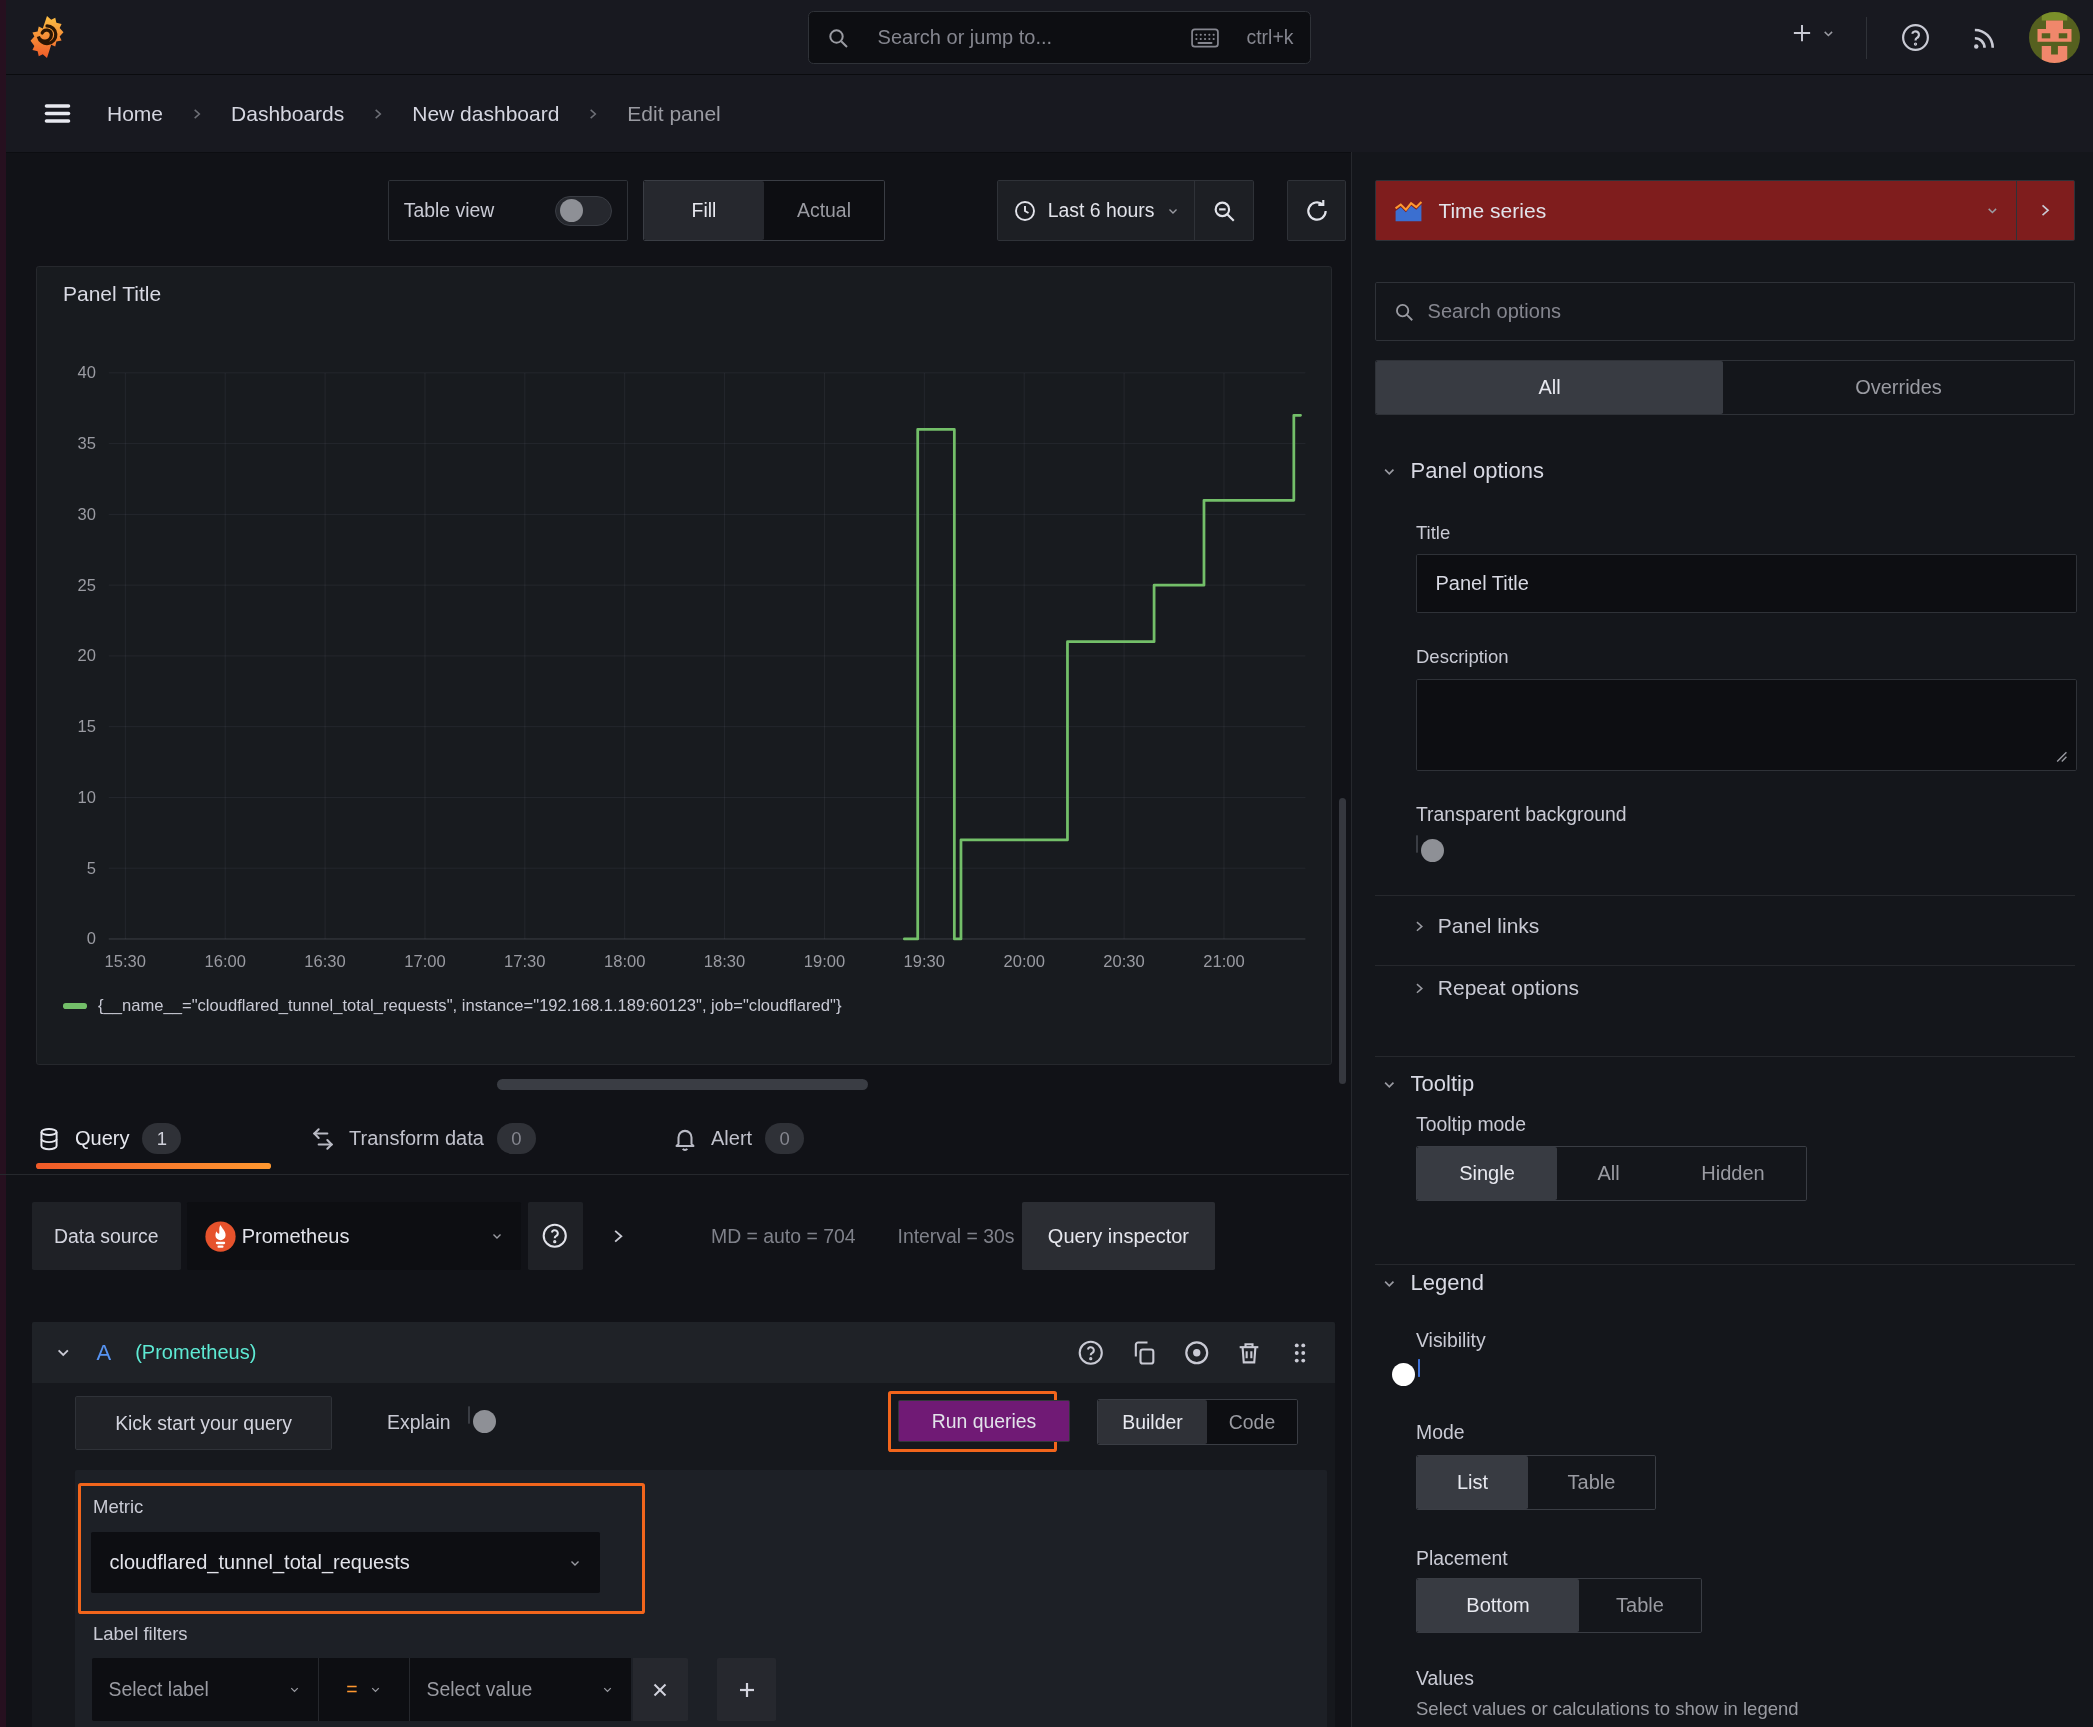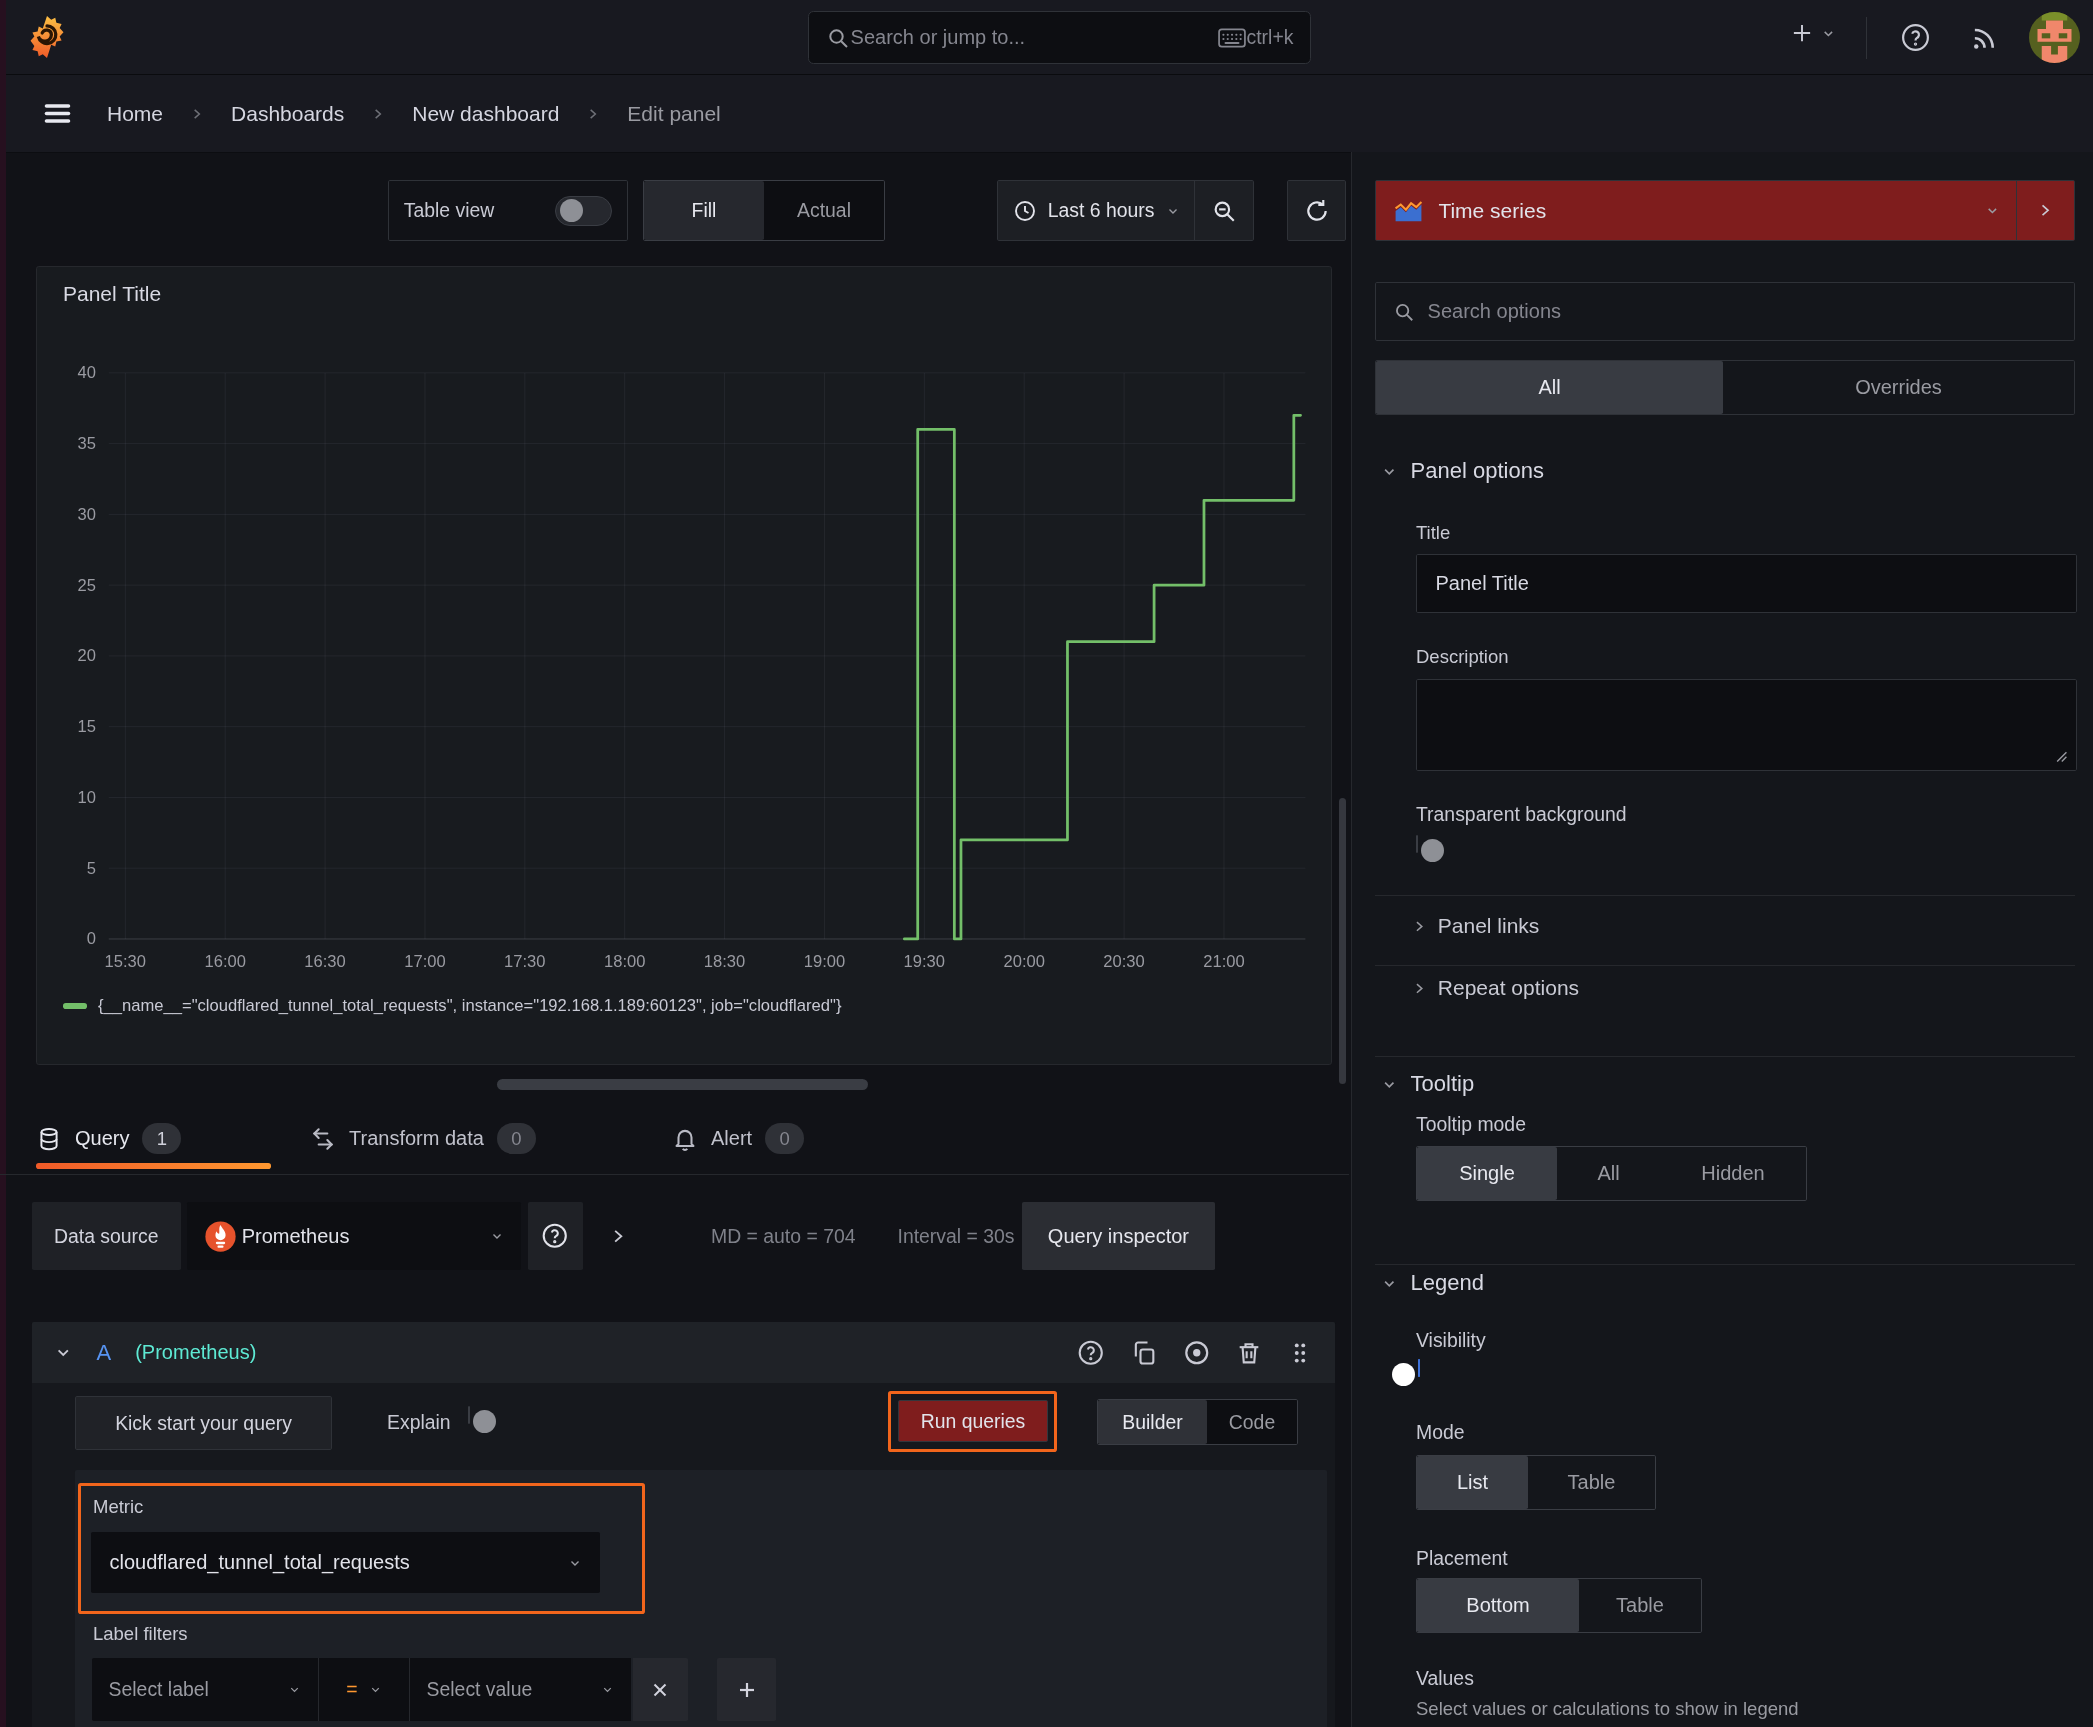--- a/index.html
+++ b/index.html
@@ -47,21 +47,21 @@
           <linearGradient id="g1" x1="0" y1="0" x2="0" y2="1">
             <stop offset="0" stop-color="#fcc044"></stop>
             <stop offset="1" stop-color="#f05a28"></stop>
           </linearGradient>
         </defs>
       <path fill="url(#g1)" d="M12 1l2.2 2 2.1-1 .6 2.6 2.7.6-1 2.1 2 2.2-2 2.2 1 2.1-2.7.6-.6 2.6-2.1-1L12 23l-2.2-2-2.1 1-.6-2.6-2.7-.6 1-2.1L3.4 14l2-2.2-1-2.1 2.7-.6.6-2.6 2.1 1z"></path>
       <path fill="none" stroke="#2a1504" stroke-width="1.7" stroke-linecap="round" d="M12 6.2a4.6 4.6 0 1 1-4.5 5.6a3.5 3.5 0 0 0 6.8-1a2.5 2.5 0 0 0-4.8-.9"></path>
     </svg>
   </span>
 
-  <div class="abs row" style="left:808px;top:11px;width:503px;height:53px;background:var(--input);border:0.9px solid var(--border);border-radius:5.5px;padding:0 16.6px;gap:1px">
+  <div class="abs row" style="left:808px;top:11px;width:503px;height:53px;background:var(--input);border:0.9px solid var(--border);border-radius:5.5px;padding:0 16.6px;gap:28px">
     <span class="ico">
       <svg width="24" height="24" viewBox="0 0 24 24" fill="none" stroke="#9a9ba2" stroke-width="2">
           <circle cx="10.5" cy="10.5" r="6.2"></circle>
           <line x1="15.2" y1="15.2" x2="21" y2="21"></line>
         </svg>
     </span>
     <input style="flex: 1 1 0%; background: transparent; border: none; color: var(--text); font-size: 20px;" placeholder="Search or jump to...">
     <span class="ico">
       <svg width="28" height="22" viewBox="0 0 26 20" fill="none" stroke="#85868f" stroke-width="1.6">
           <rect x="1" y="2" width="24" height="16" rx="2.5"></rect>
@@ -398,21 +398,21 @@
         </svg>
       </span>
   </div>
 
   
   <button style="position:absolute;left:43px;top:74px;width:257px;height:54px;background:#202227;border:0.9px solid var(--border);border-radius:1.8px;color:#d3d4de;font-size:19.4px;font-family:inherit">Kick start your query</button>
   <span class="abs" style="left:355px;top:89px;font-size:19.4px;color:var(--text2)">Explain</span>
   <span class="toggle abs" style="left:436px;top:85px"><span class="knob"></span></span>
 
   <div class="hl" style="left:856px;top:69px;width:169px;height:61px"></div>
-  <button style="position:absolute;left:866px;top:78px;width:150px;height:42px;background:#7f1d1d;border:0.9px solid #34363c;border-radius:1.8px;color:#e2e3ea;font-size:19.4px;font-family:inherit">Run queries</button>
+  <button style="position:absolute;left:866px;top:78px;width:172px;height:42px;background:#701a75;border:0.9px solid #34363c;border-radius:1.8px;color:#e2e3ea;font-size:19.4px;font-family:inherit">Run queries</button>
 
   <div class="abs seg-wrap" style="left:1065px;top:77px;width:201px;height:46px;background:var(--input)">
     <span class="seg active" style="width:109px;background:#2f3137">Builder</span>
     <span class="seg" style="flex:1">Code</span>
   </div>
 
   
   <div class="abs" style="left:43px;top:148px;width:1252px;height:258px;background:#1d2026;border-radius:1.8px"></div>
 
   <div class="hl" style="left:46px;top:161px;width:567px;height:131px"></div>

